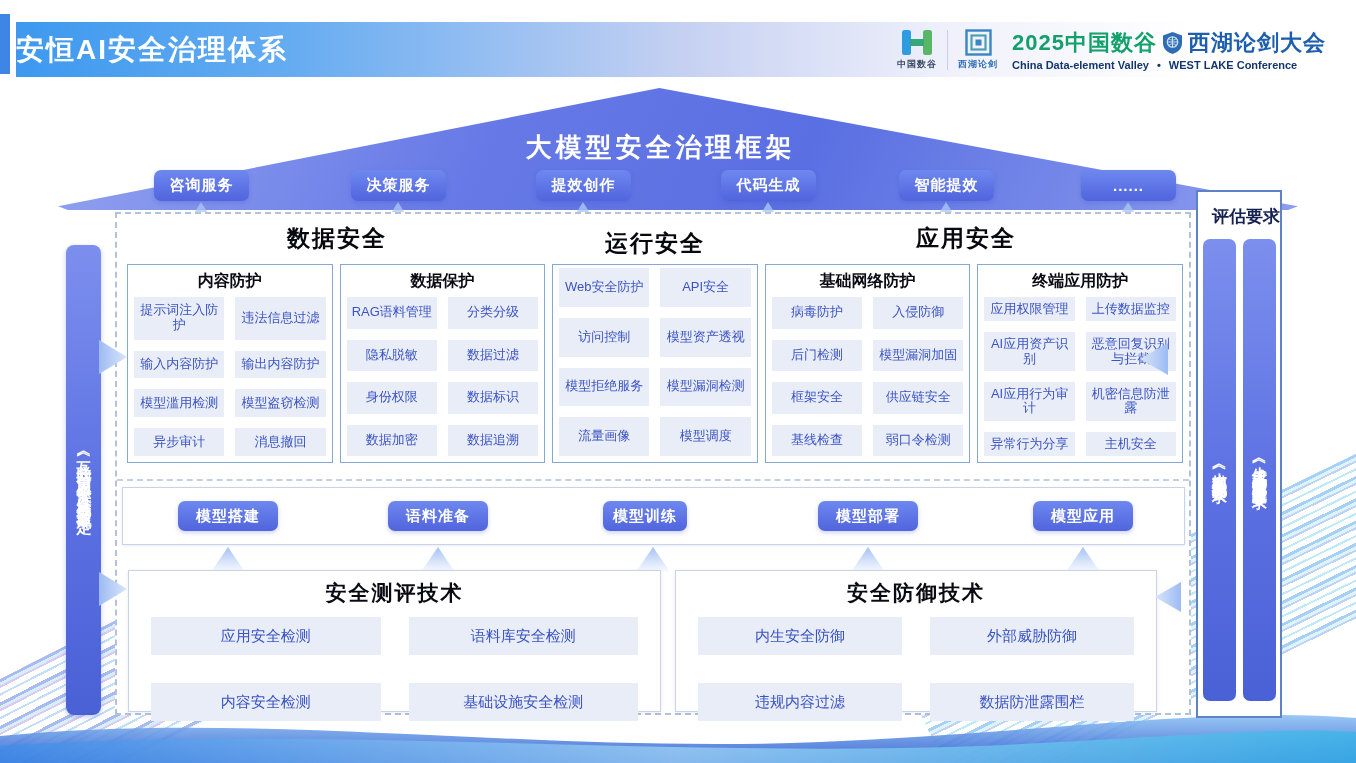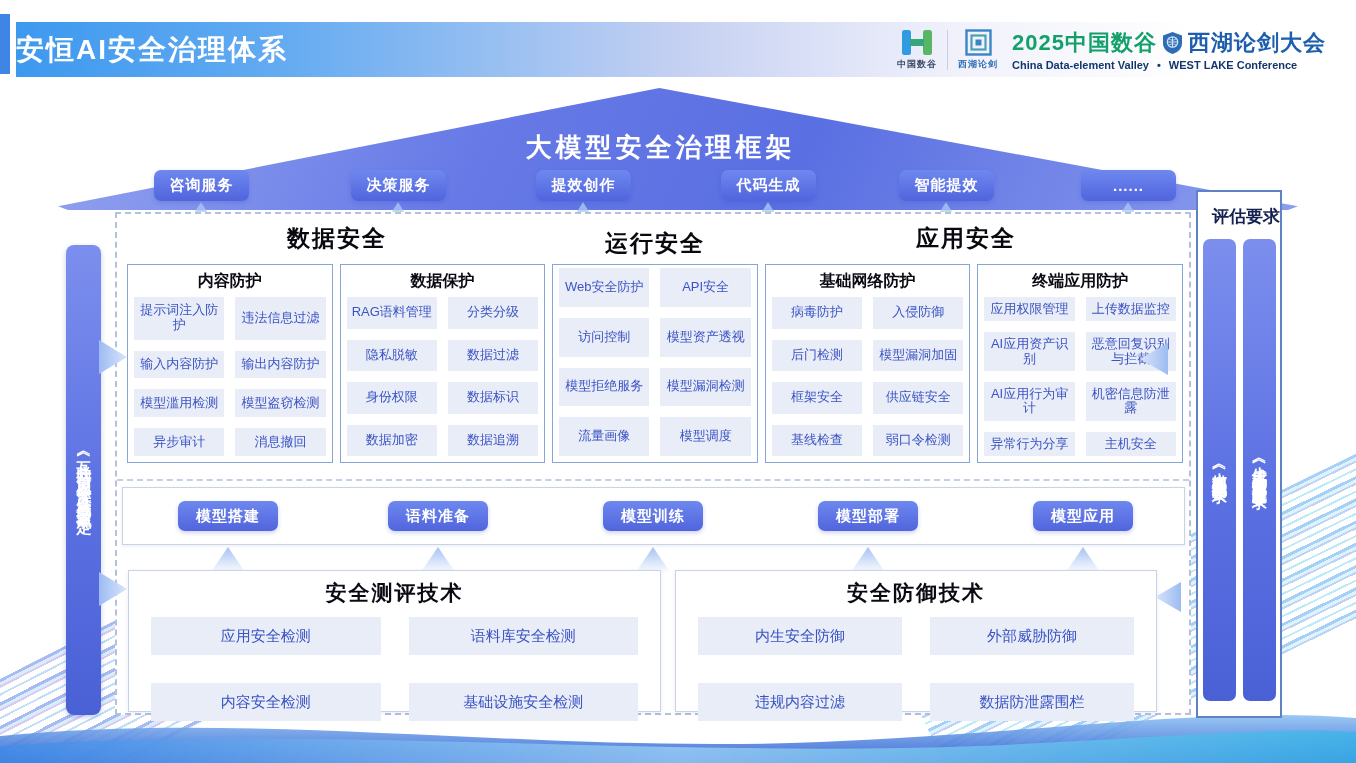--- a/index.html
+++ b/index.html
@@ -282,21 +282,21 @@
         <div class="chip">机密信息防泄露</div>
         <div class="chip">异常行为分享</div>
         <div class="chip">主机安全</div>
       </div>
     </div>
   </div>
 
   <div class="abs pipe-box"></div>
   <div class="pill" style="left:178px;top:501px;width:100px;height:30px;">模型搭建</div>
   <div class="pill" style="left:388px;top:501px;width:100px;height:30px;">语料准备</div>
-  <div class="pill" style="left:603px;top:501px;width:100px;height:30px;font-family:Liberation Mono, monospace;">模型训练</div>
+  <div class="pill" style="left:603px;top:501px;width:84px;height:30px;font-family:Liberation Mono, monospace;">模型训练</div>
   <div class="pill" style="left:818px;top:501px;width:100px;height:30px;">模型部署</div>
   <div class="pill" style="left:1033px;top:501px;width:100px;height:30px;">模型应用</div>
   <div class="arrow-up" style="left:211px;top:547px;width:34px;height:25px;"></div>
   <div class="arrow-up" style="left:421px;top:547px;width:34px;height:25px;"></div>
   <div class="arrow-up" style="left:636px;top:547px;width:34px;height:25px;"></div>
   <div class="arrow-up" style="left:851px;top:547px;width:34px;height:25px;"></div>
   <div class="arrow-up" style="left:1066px;top:547px;width:34px;height:25px;"></div>
 
   <div class="tech-box" style="left:128px;top:570px;width:533px;height:142px;">
     <div class="tech-title">安全测评技术</div>

